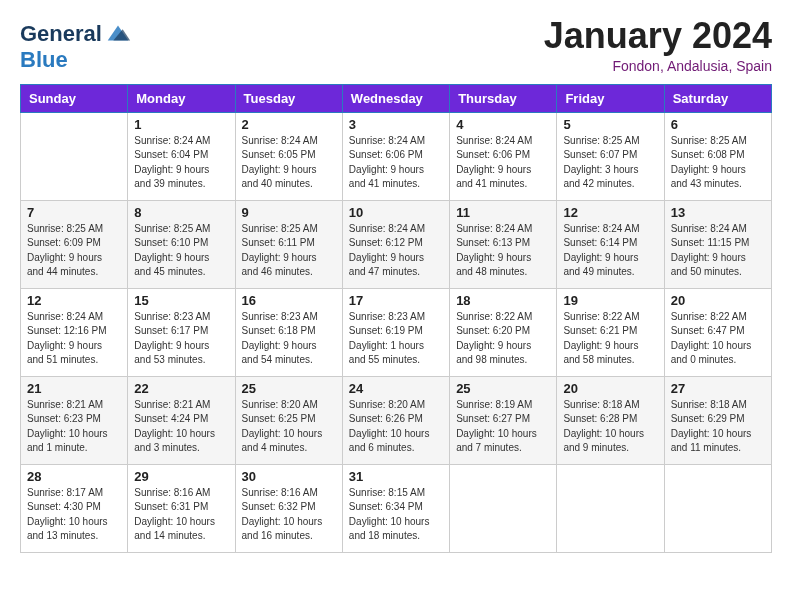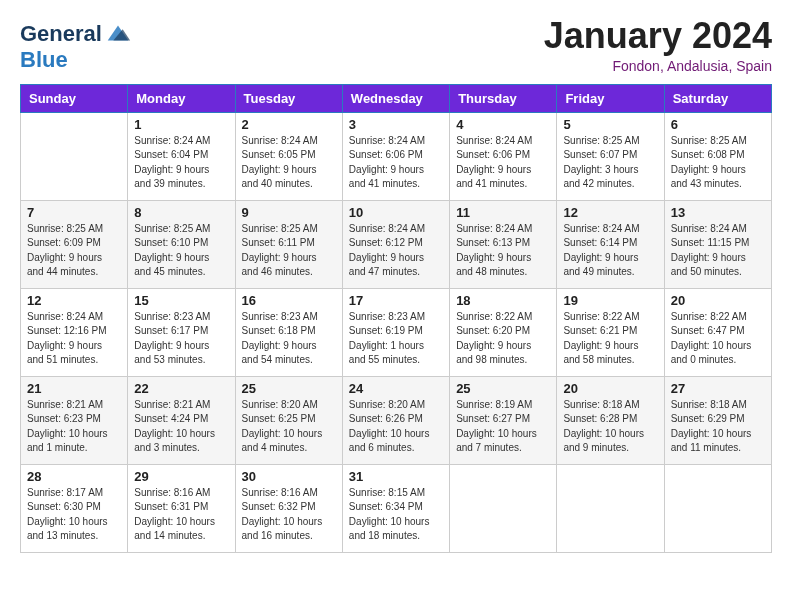--- a/index.html
+++ b/index.html
@@ -360,21 +360,21 @@
             <span>Sunset: 6:29 PM</span><br>
             <span>Daylight: 10 hours and 11 minutes.</span>
           </div>
           </td>
         </tr>
         <tr>
           <td>
             <span class="day-number">28</span>
             <div class="day-info">
             <span>Sunrise: 8:17 AM</span><br>
-            <span>Sunset: 6:30 PM</span><br>
+            <span>Sunset: 4:30 PM</span><br>
             <span>Daylight: 10 hours and 13 minutes.</span>
           </div>
           </td>
           <td>
             <span class="day-number">29</span>
             <div class="day-info">
             <span>Sunrise: 8:16 AM</span><br>
             <span>Sunset: 6:31 PM</span><br>
             <span>Daylight: 10 hours and 14 minutes.</span>
           </div>

